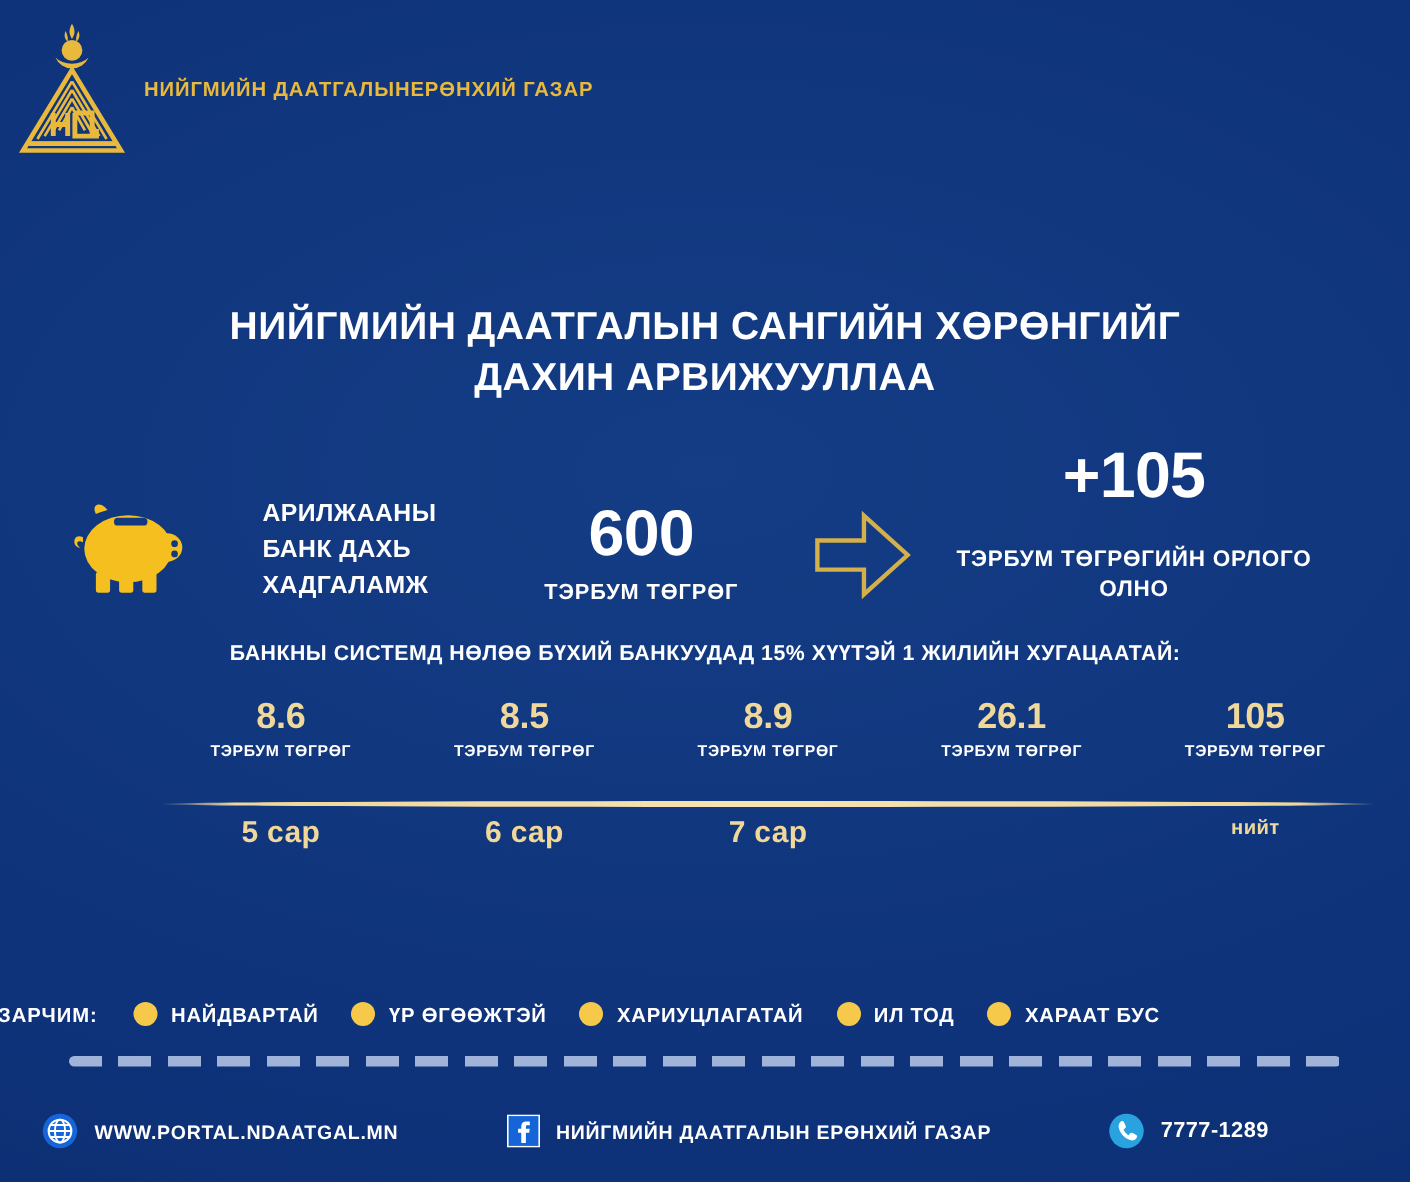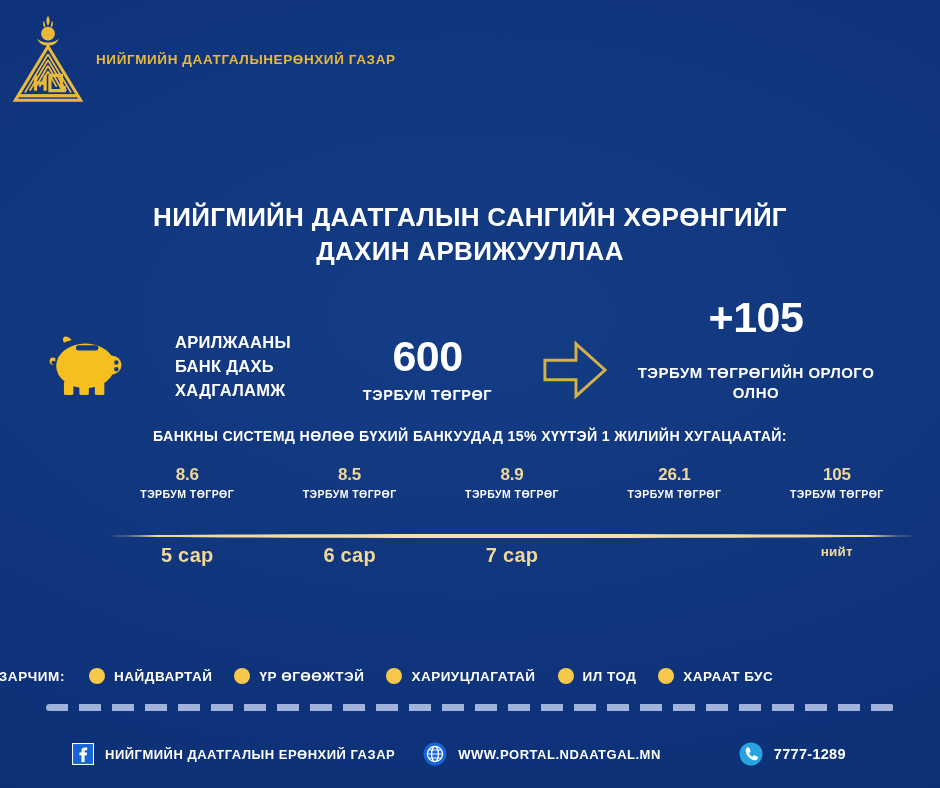--- a/index.html
+++ b/index.html
@@ -149,21 +149,21 @@
     top: 466px;
     left: 106px;
     width: 812px;
     display: flex;
   }
   .col {
     flex: 1;
     text-align: center;
   }
   .col .val {
-    font-size: 17px;
+    font-size: 24px;
     font-weight: bold;
     color: #f0d79a;
     line-height: 1;
     letter-spacing: -0.2px;
   }
   .col .unit {
     margin-top: 5px;
     font-size: 10.5px;
     font-weight: bold;
     color: #ffffff;
@@ -422,38 +422,38 @@
     <div class="principle">
       <span class="dot"></span>
       <span class="txt">ХАРААТ БУС</span>
     </div>
   </div>
 
   <div class="dashed"></div>
 
   <div class="footer">
 
-    <div class="f-item f-fb">
-      <svg class="icon-fb" width="22" height="22" viewBox="0 0 22 22">
-        <rect x="0.5" y="0.5" width="21" height="21" fill="#1565d8" stroke="#ffffff" stroke-width="1.1"></rect>
-        <path d="M13.4 7.2 h1.8 V4.6 h-2.4 c-2.1 0 -3.3 1.2 -3.3 3.3 v1.6 H7.4 v2.7 h2.1 V19 h3.1 v-6.8 h2.2 l0.35 -2.7 h-2.55 V8.2 c0 -0.7 0.25 -1 0.8 -1 Z" fill="#ffffff"></path>
-      </svg>
-      <span class="txt">НИЙГМИЙН ДААТГАЛЫН ЕРӨНХИЙ ГАЗАР</span>
-    </div>
-
     <div class="f-item f-web">
       <svg class="icon-globe" width="24" height="24" viewBox="0 0 24 24">
         <circle cx="12" cy="12" r="11.5" fill="#1565d8"></circle>
         <circle cx="12" cy="12" r="7.6" fill="none" stroke="#ffffff" stroke-width="1.3"></circle>
         <ellipse cx="12" cy="12" rx="3.4" ry="7.6" fill="none" stroke="#ffffff" stroke-width="1.3"></ellipse>
         <path d="M4.4 12 H19.6 M5.6 8 H18.4 M5.6 16 H18.4" stroke="#ffffff" stroke-width="1.2"></path>
       </svg>
       <span class="txt">WWW.PORTAL.NDAATGAL.MN</span>
     </div>
 
+    <div class="f-item f-fb">
+      <svg class="icon-fb" width="22" height="22" viewBox="0 0 22 22">
+        <rect x="0.5" y="0.5" width="21" height="21" fill="#1565d8" stroke="#ffffff" stroke-width="1.1"></rect>
+        <path d="M13.4 7.2 h1.8 V4.6 h-2.4 c-2.1 0 -3.3 1.2 -3.3 3.3 v1.6 H7.4 v2.7 h2.1 V19 h3.1 v-6.8 h2.2 l0.35 -2.7 h-2.55 V8.2 c0 -0.7 0.25 -1 0.8 -1 Z" fill="#ffffff"></path>
+      </svg>
+      <span class="txt">НИЙГМИЙН ДААТГАЛЫН ЕРӨНХИЙ ГАЗАР</span>
+    </div>
+
     <div class="f-item f-phone">
       <svg class="icon-phone" width="24" height="24" viewBox="0 0 24 24">
         <circle cx="12" cy="12" r="11.5" fill="#29a3e0"></circle>
         <path d="M8.3 5.6 c0.9 -0.5 1.7 -0.2 2.1 0.7 l1 2.2 c0.35 0.8 0.15 1.4 -0.55 1.9 l-0.8 0.6 c0.5 1.6 1.9 3.1 3.5 3.8 l0.6 -0.9 c0.5 -0.75 1.15 -0.9 1.95 -0.5 l2.1 1.05 c0.9 0.45 1.15 1.25 0.6 2.1 c-1 1.6 -2.6 2.1 -4.4 1.5 c-3.6 -1.2 -6.6 -4.3 -7.5 -8 c-0.45 -1.85 0 -3.4 1.4 -4.45 Z" fill="#ffffff"></path>
       </svg>
       <span class="txt phone">7777-1289</span>
     </div>
   </div>
 
 </div>

